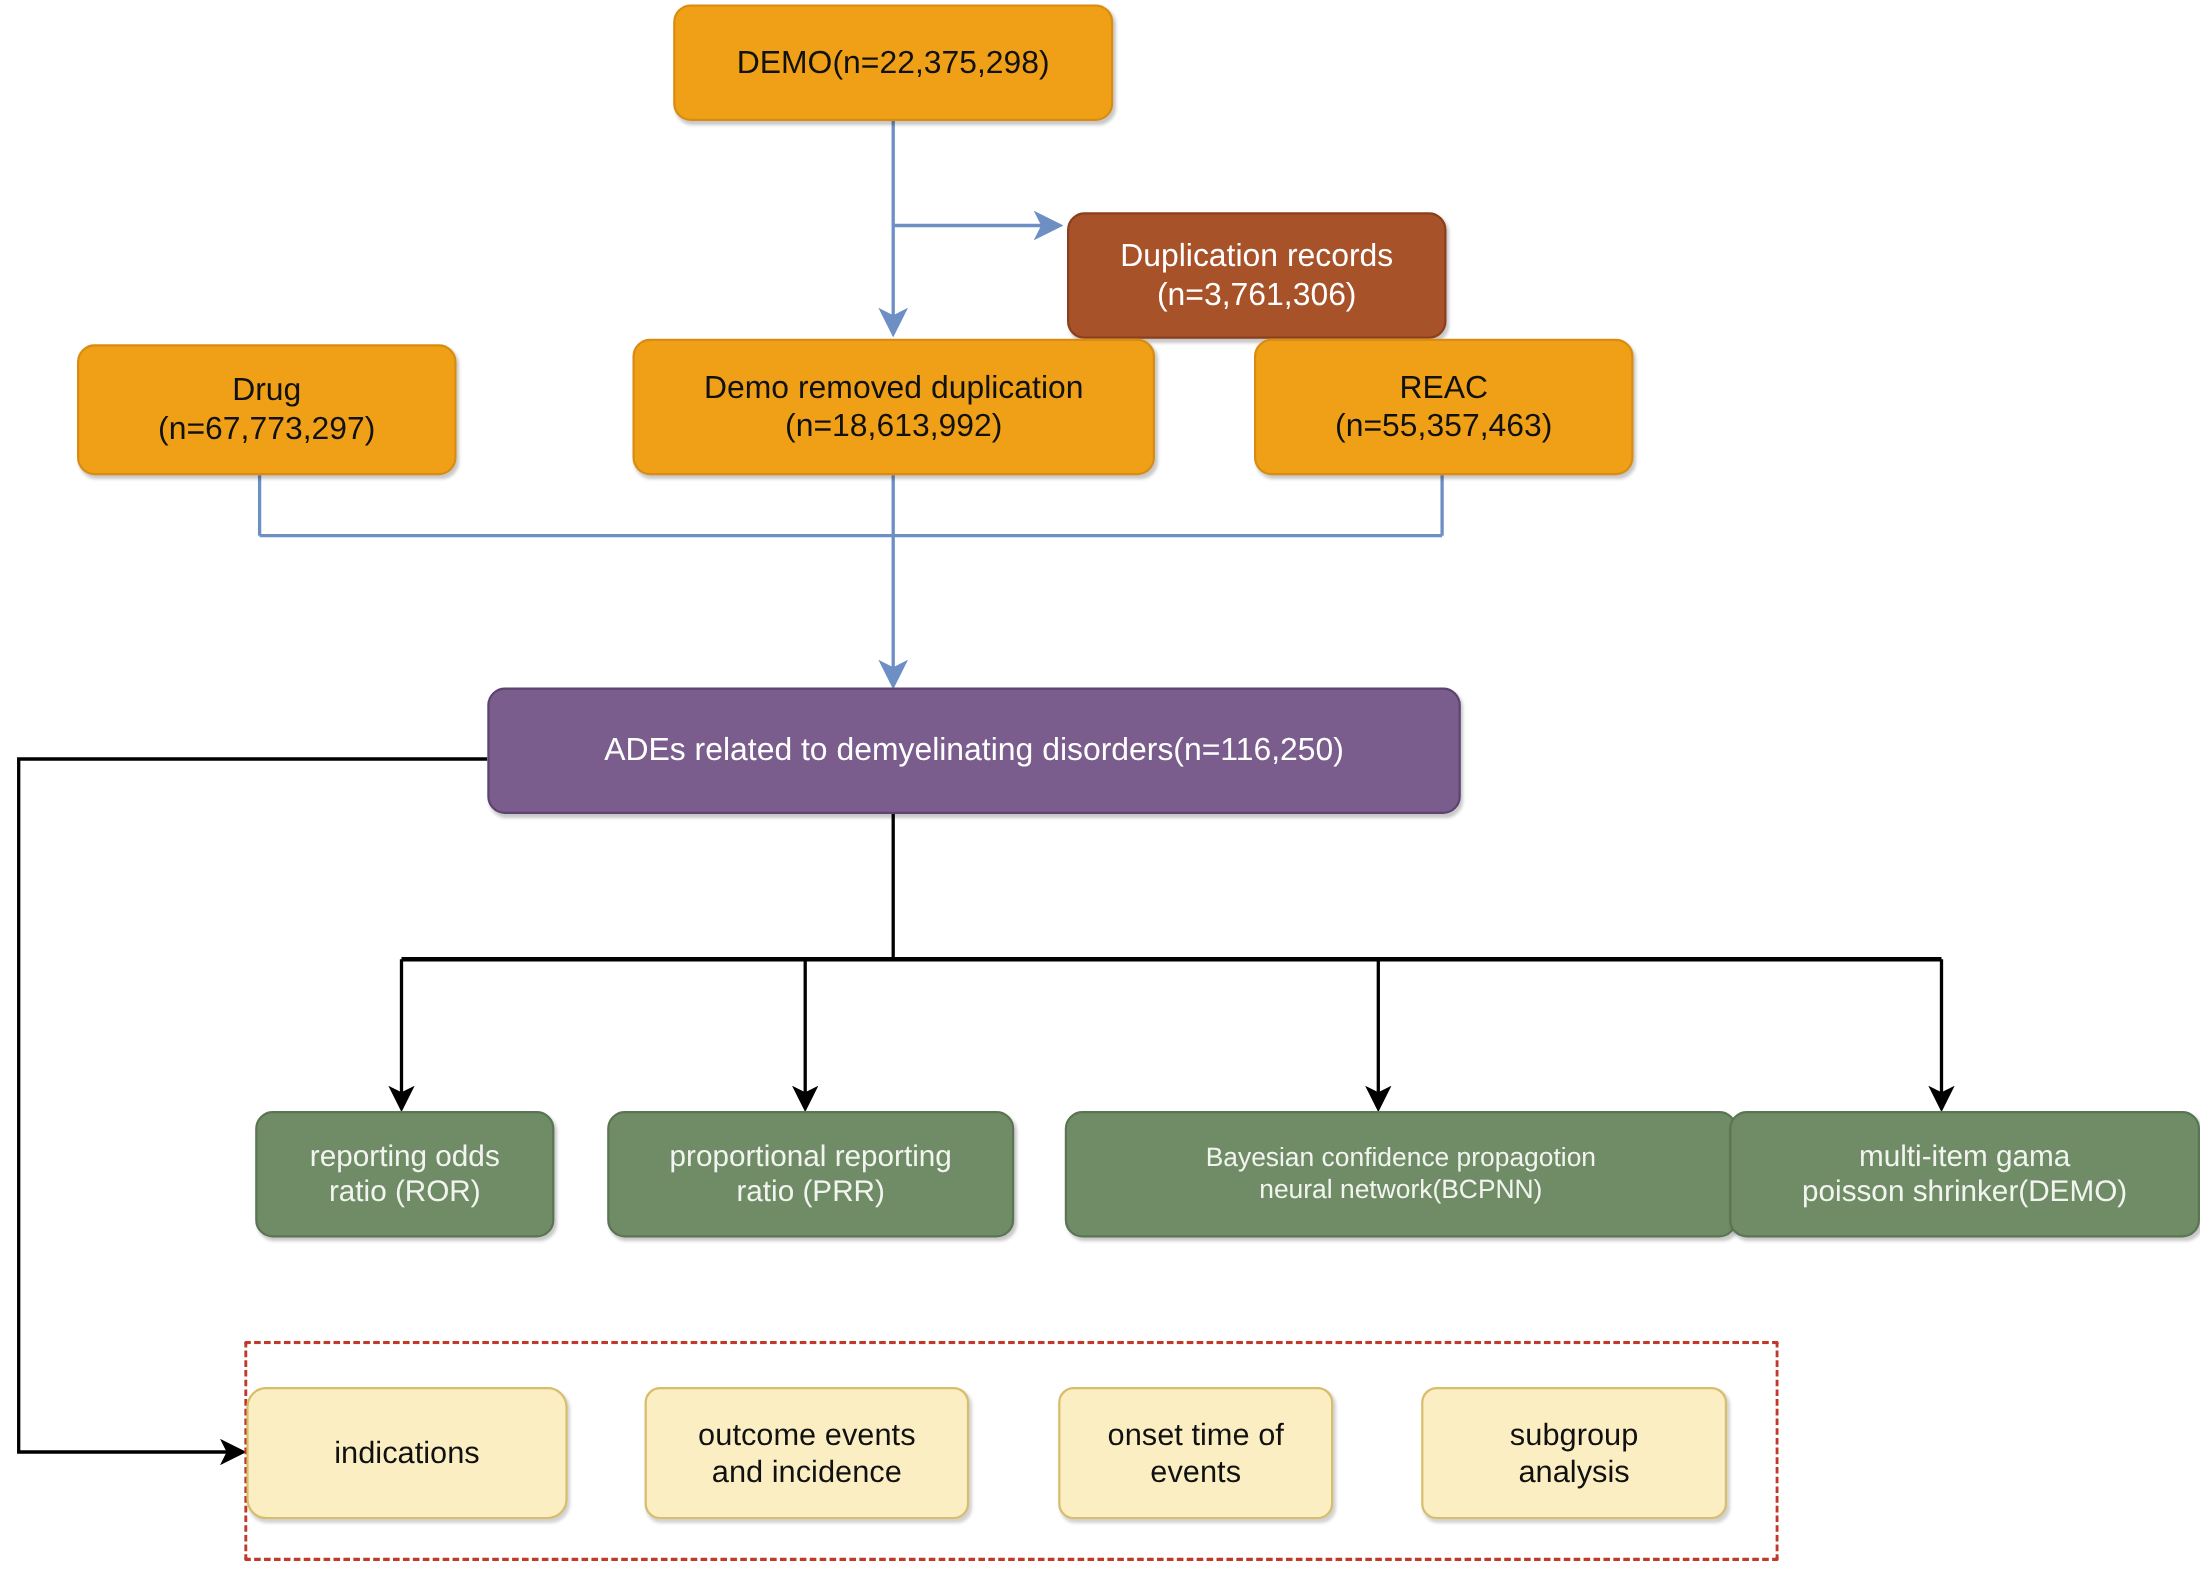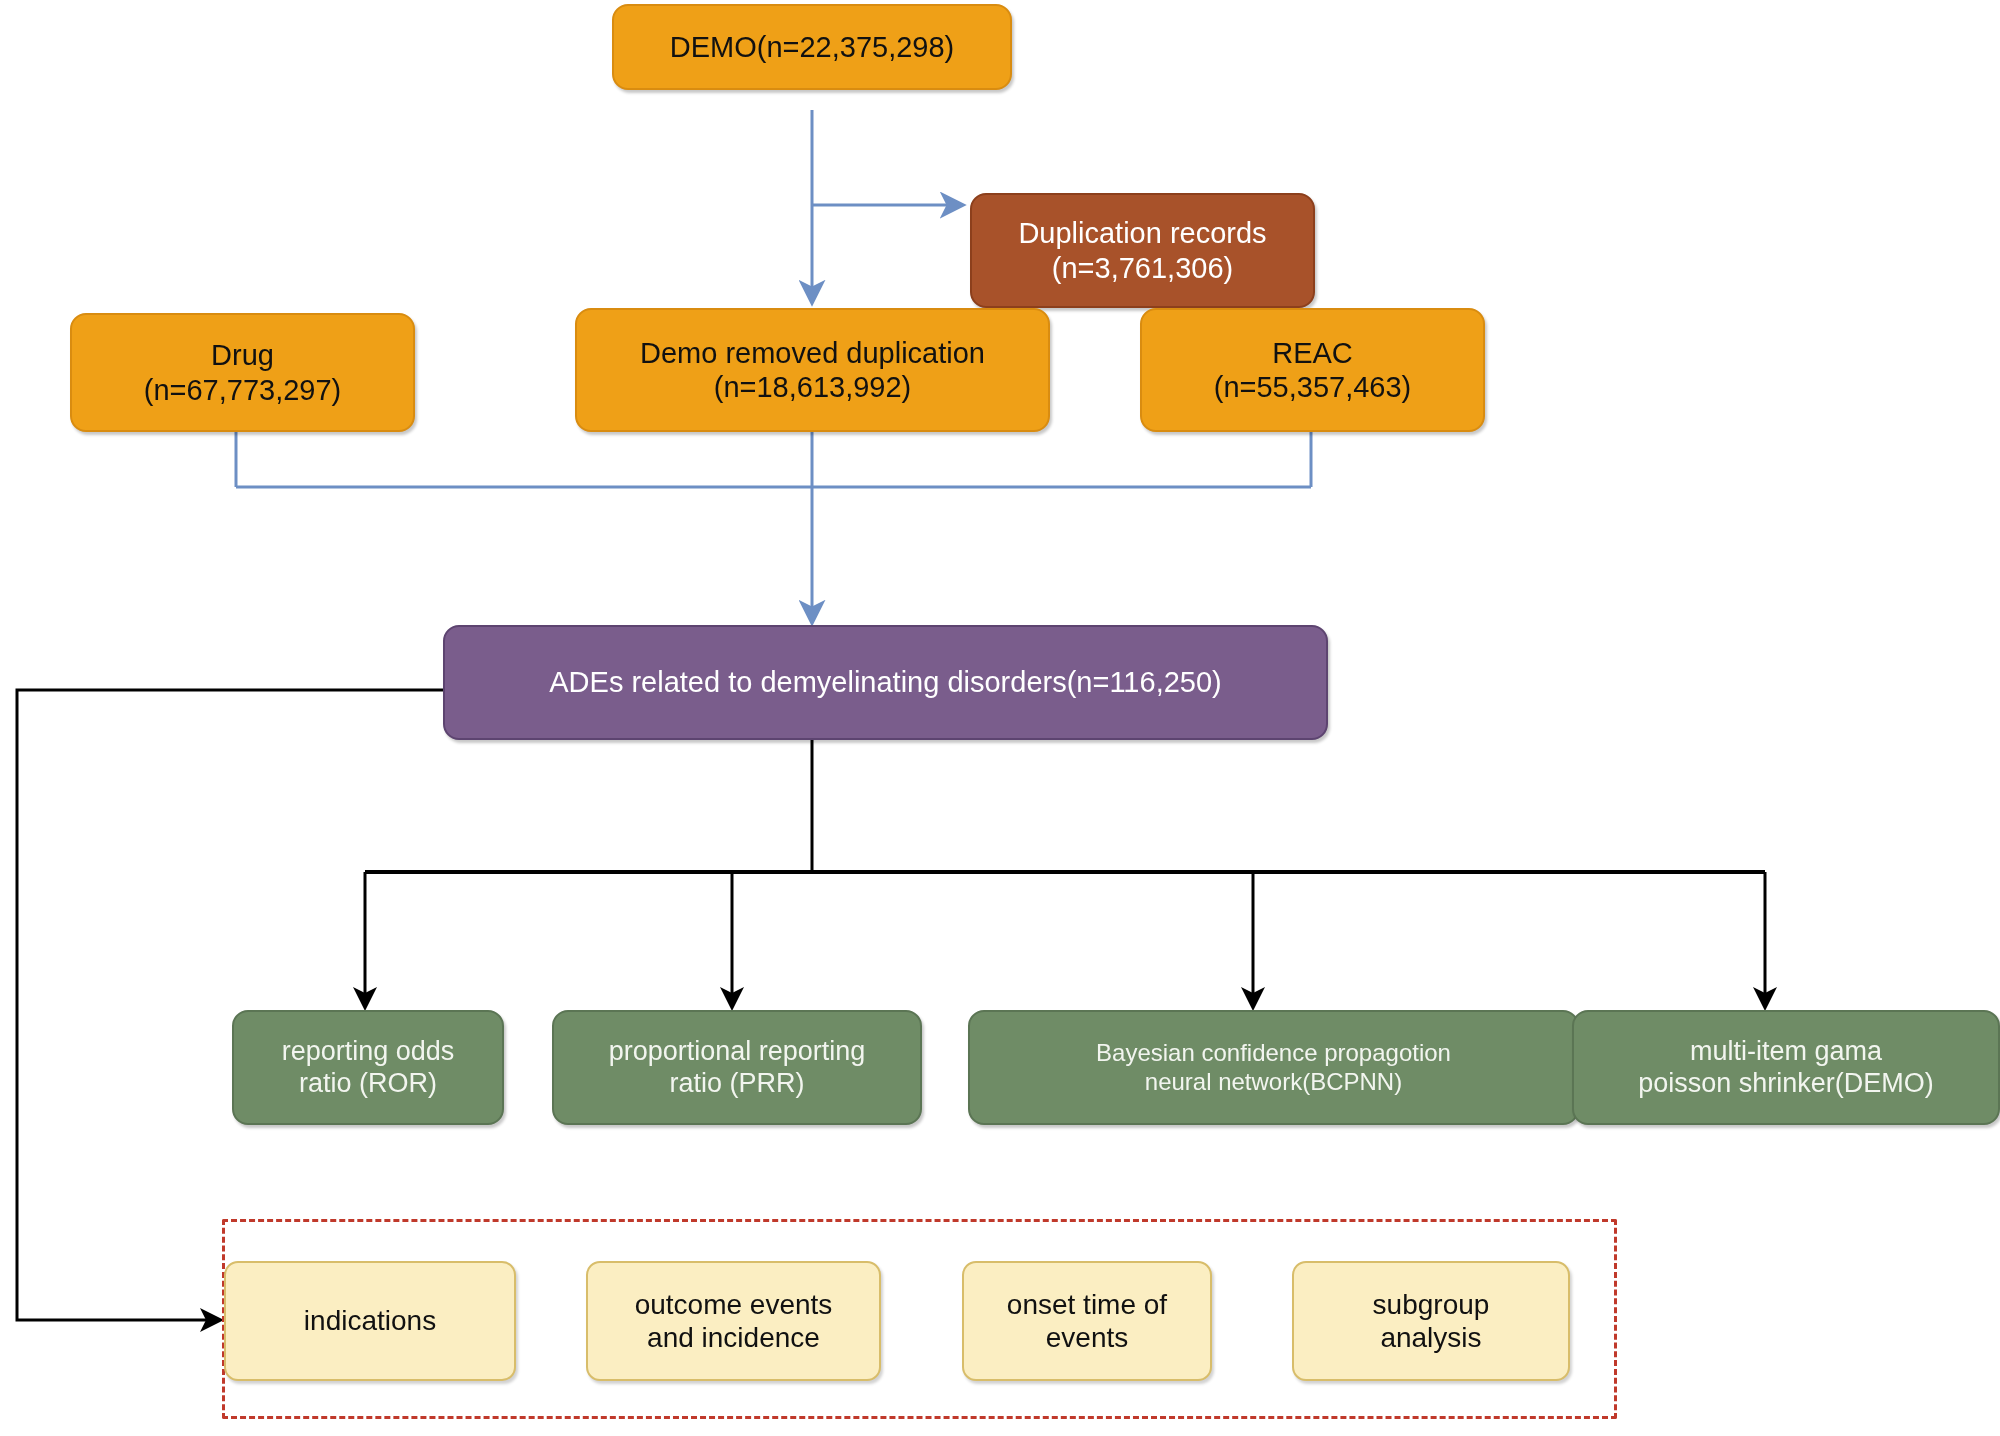--- a/index.html
+++ b/index.html
@@ -115,21 +115,21 @@
       <path d="M 732 872 L 732 1005" stroke="#000000" stroke-width="3" fill="none" marker-end="url(#arrow-black)"></path>
       <path d="M 1253 872 L 1253 1005" stroke="#000000" stroke-width="3" fill="none" marker-end="url(#arrow-black)"></path>
       <path d="M 1765 872 L 1765 1005" stroke="#000000" stroke-width="3" fill="none" marker-end="url(#arrow-black)"></path>
     </g>
 
     <g>
       <path d="M 443 690 L 17 690 L 17 1320 L 218 1320" stroke="#000000" stroke-width="3" fill="none" marker-end="url(#arrow-black)"></path>
     </g>
   </svg>
 
-  <div class="node node-orange" style="left:612px; top:4px; width:400px; height:86px; font-size:29px;">DEMO(n=22,375,298)</div>
+  <div class="node node-orange" style="left:612px; top:4px; width:400px; height:106px; font-size:29px;">DEMO(n=22,375,298)</div>
 
   <div class="node node-brown" style="left:970px; top:145px; width:345px; height:115px; font-size:29px;">Duplication records
 (n=3,761,306)</div>
 
   <div class="node node-orange" style="left:70px; top:313px; width:345px; height:119px; font-size:29px;">Drug
 (n=67,773,297)</div>
 
   <div class="node node-orange" style="left:575px; top:308px; width:475px; height:124px; font-size:29px;">Demo removed duplication
 (n=18,613,992)</div>
 
@@ -145,21 +145,21 @@
 ratio (PRR)</div>
 
   <div class="node node-green" style="left:968px; top:1010px; width:611px; height:115px; font-size:24px;">Bayesian confidence propagotion
 neural network(BCPNN)</div>
 
   <div class="node node-green" style="left:1572px; top:1010px; width:428px; height:115px; font-size:27px;">multi-item gama
 poisson shrinker(DEMO)</div>
 
   <div class="dashed-region" style="left:222px; top:1219px; width:1395px; height:200px;"></div>
 
-  <div class="node node-cream" style="left:224px; top:1261px; width:292px; height:120px; font-size:28px;">indications</div>
+  <div class="node node-cream" style="left:224px; top:1261px; width:292px; height:120px; font-size:28px;border-radius:18px;">indications</div>
 
   <div class="node node-cream" style="left:586px; top:1261px; width:295px; height:120px; font-size:28px;">outcome events
 and incidence</div>
 
   <div class="node node-cream" style="left:962px; top:1261px; width:250px; height:120px; font-size:28px;">onset time of
 events</div>
 
   <div class="node node-cream" style="left:1292px; top:1261px; width:278px; height:120px; font-size:28px;">subgroup
 analysis</div>
 

